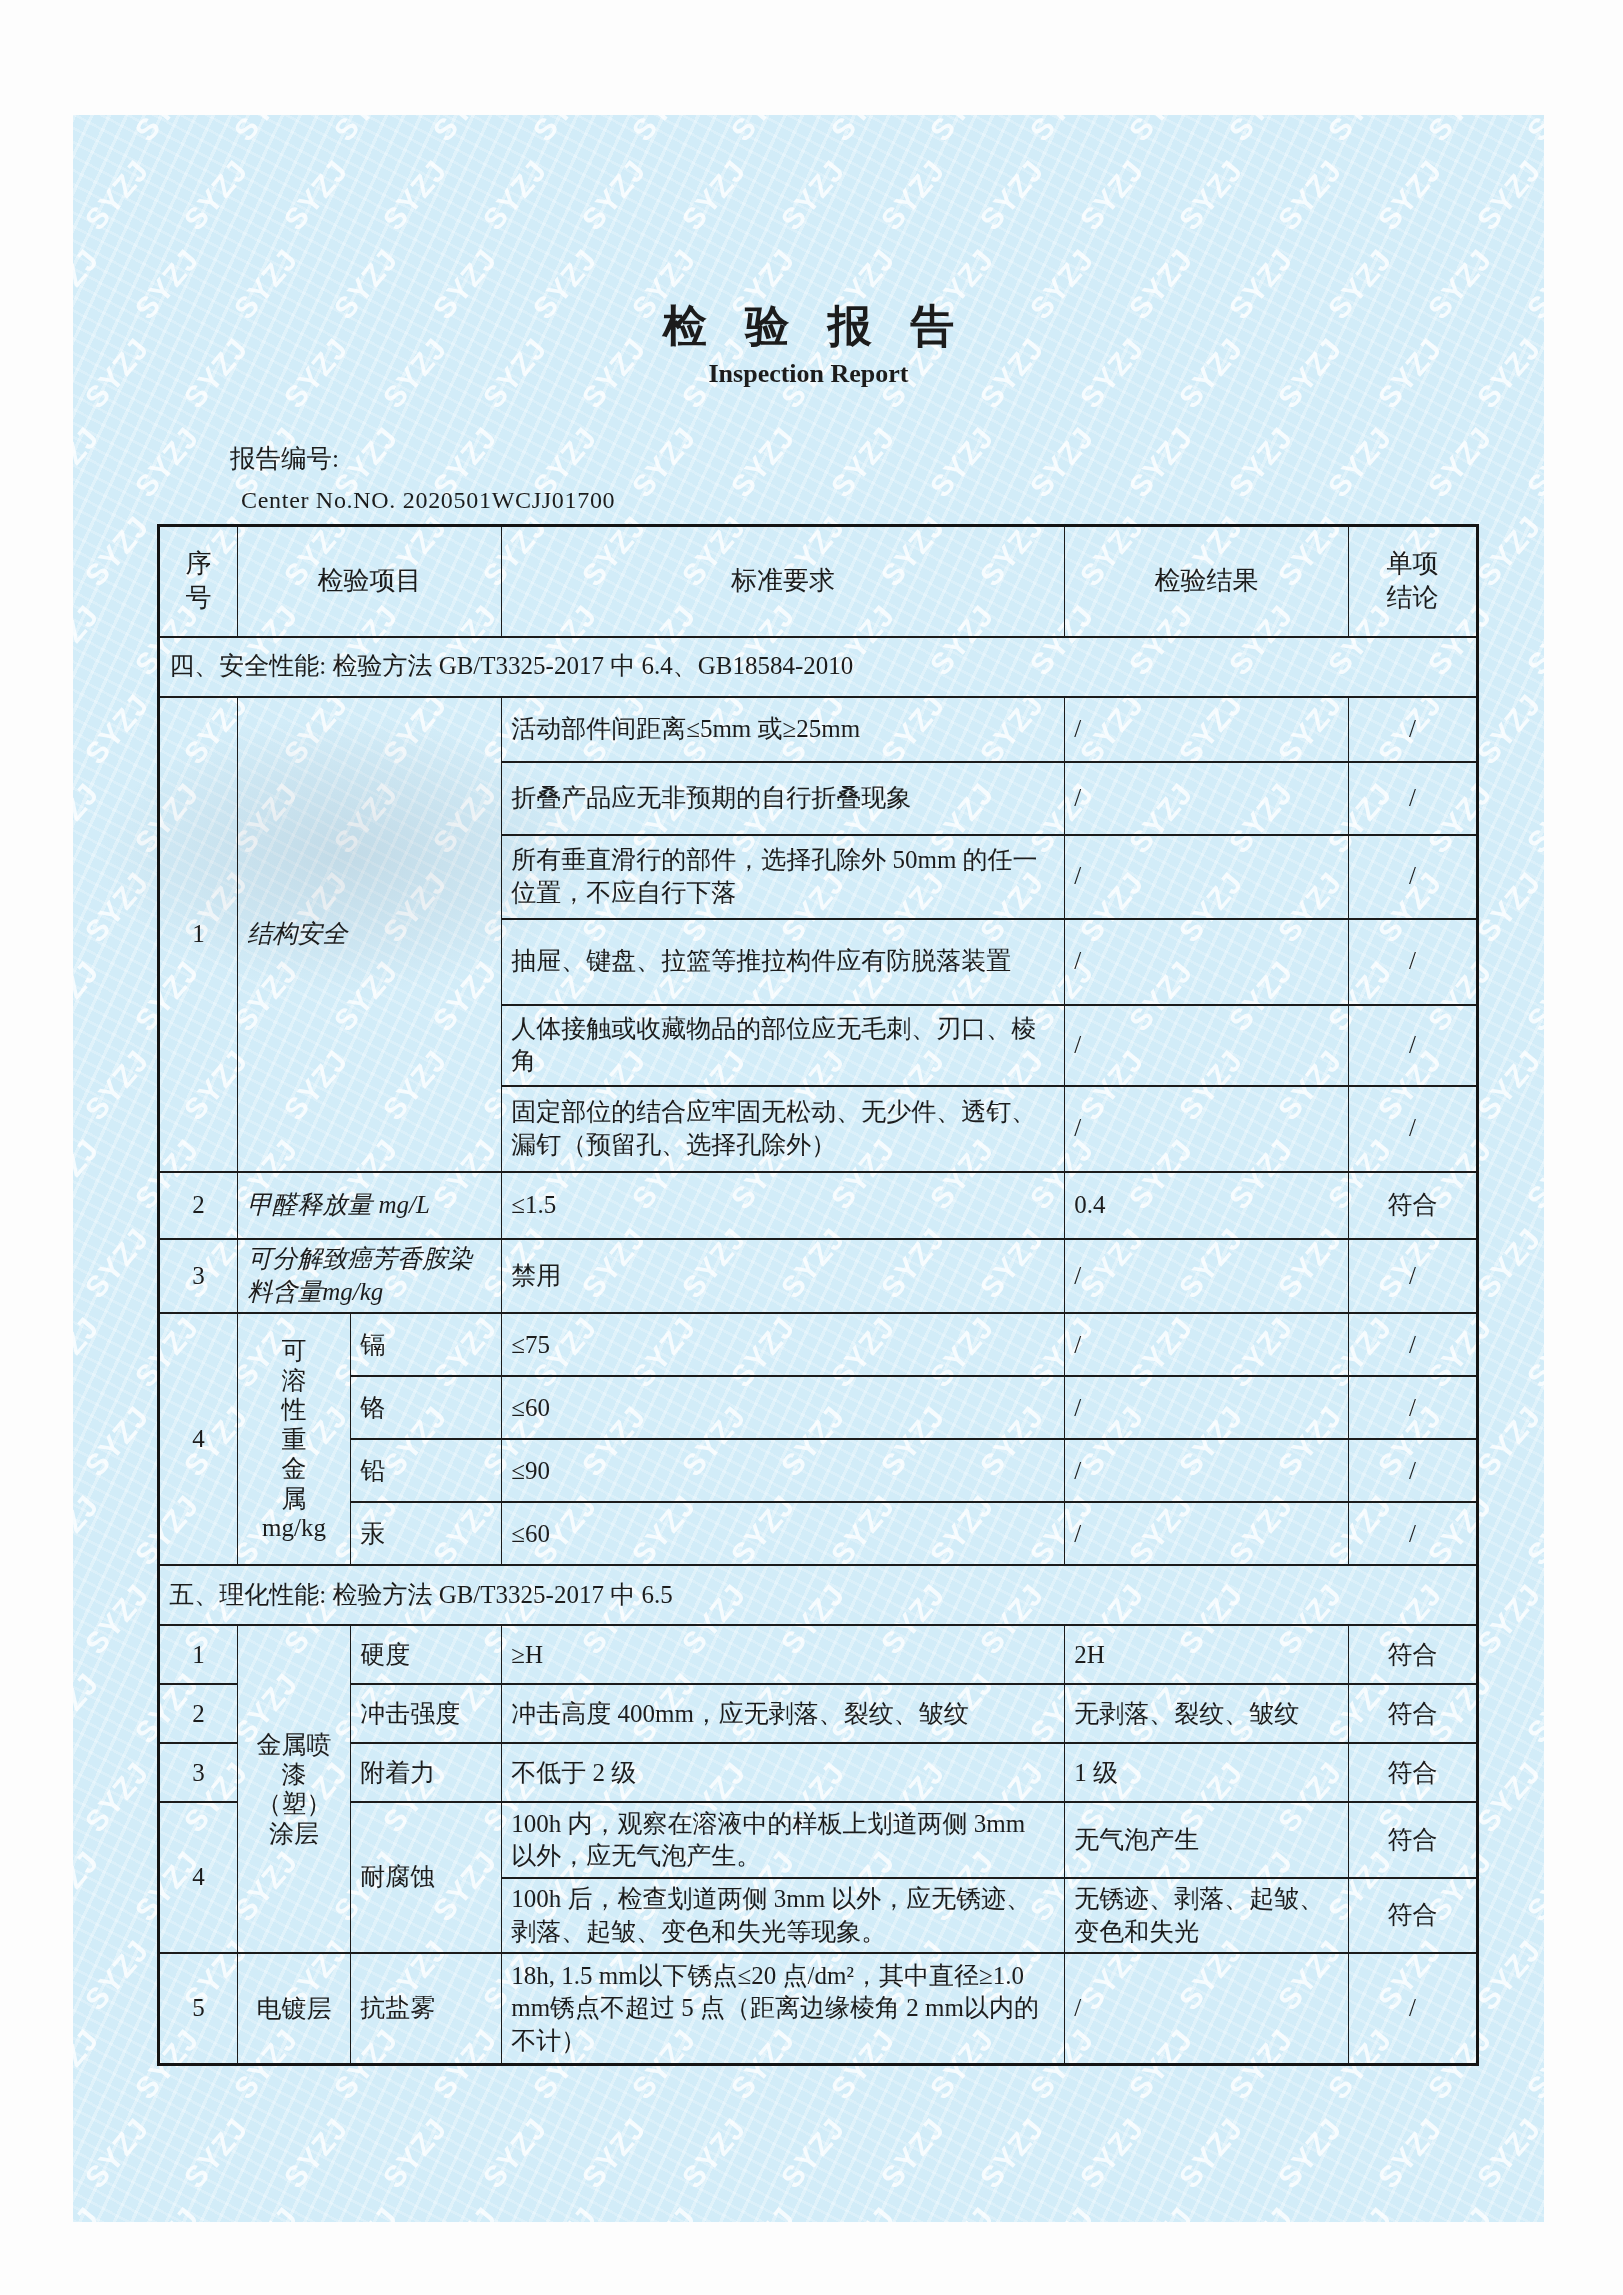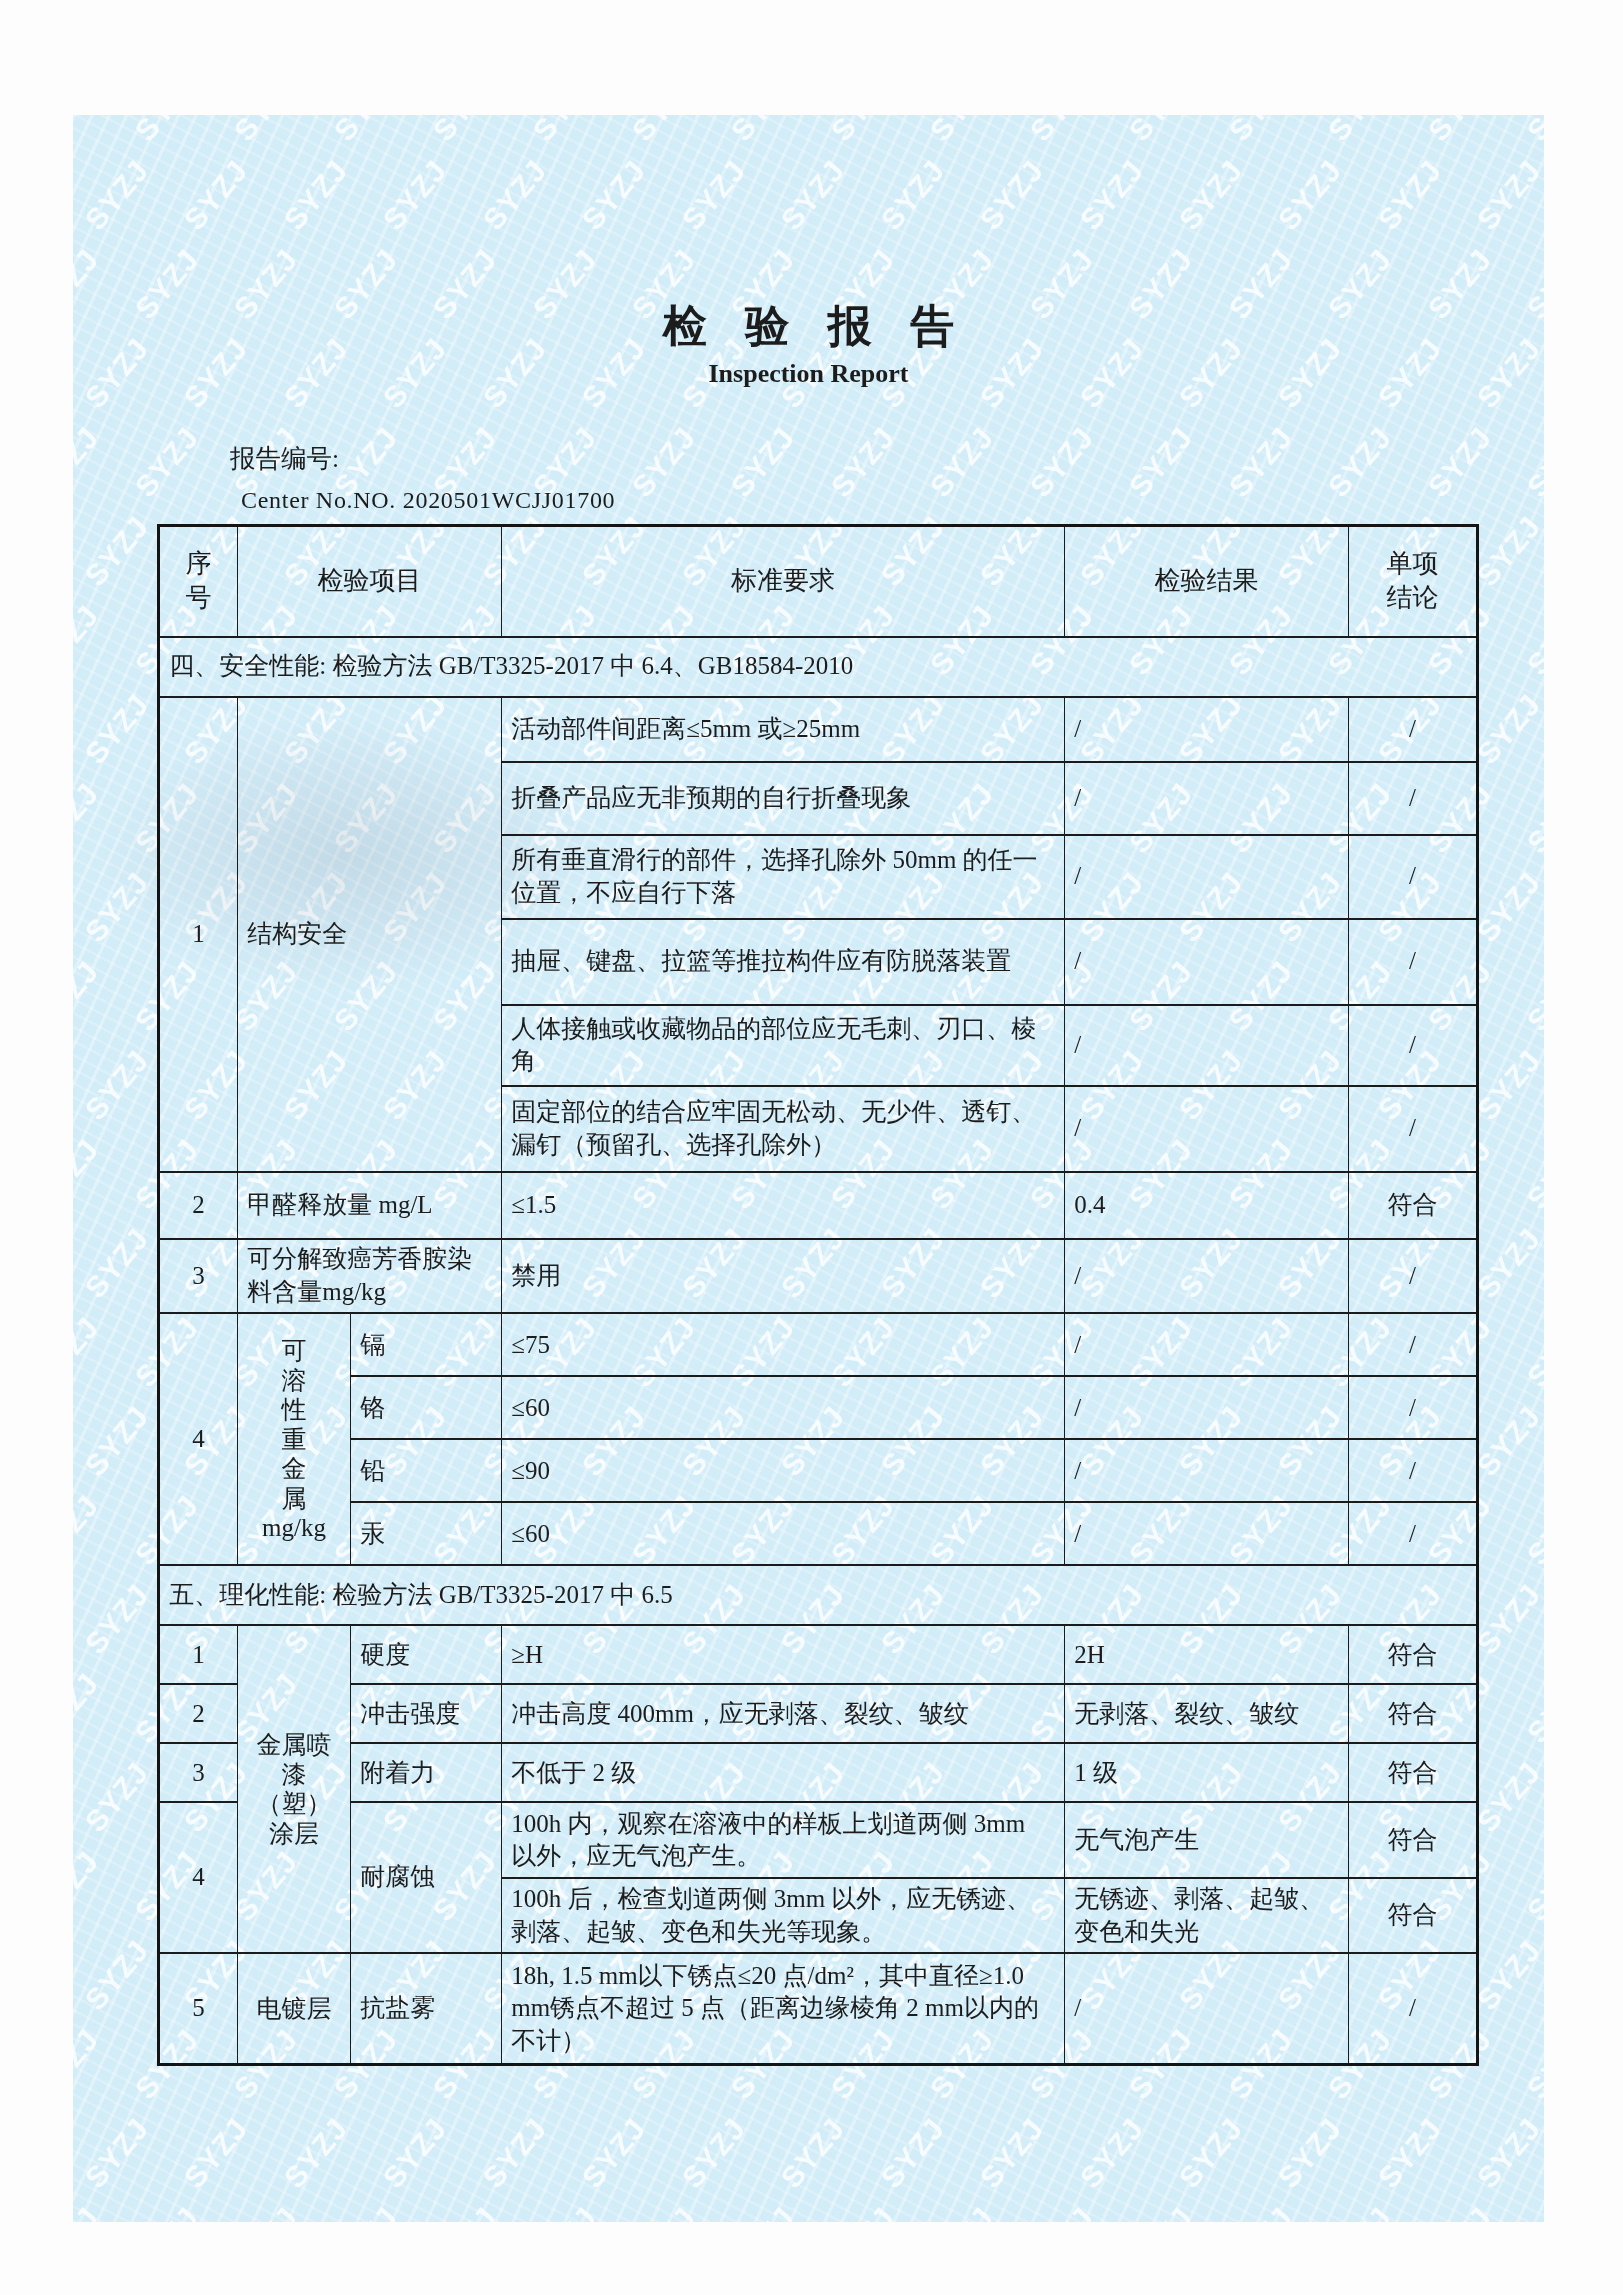--- a/index.html
+++ b/index.html
@@ -63,21 +63,21 @@
     border:1.3px solid #1b1b1b;
     border-top-width:2.6px; border-bottom-width:2.6px;
     padding:3.9px 9.2px;
     vertical-align:middle;
     overflow:hidden;
   }
   .report-table th { font-weight:normal; font-size:26px; text-align:center; padding:2.6px 2.6px; }
 
   .pre   { white-space:pre-line; }
   .c-no  { text-align:center; padding-left:2.6px; padding-right:2.6px; }
-  .c-item{ text-align:left; padding-left:18.3px; }
+  .c-item{ text-align:left; padding-left:18.3px;font-style:italic; }
   .c-item-c{ text-align:center; padding-left:3.9px; padding-right:3.9px; line-height:1.18; }
   .c-sub { text-align:left; padding-left:15.7px; }
   .c-req { text-align:left; padding-left:14.4px; }
   .c-res { text-align:left; padding-left:19.6px; }
   .c-con { text-align:center; }
   .sec   { text-align:left; padding-left:11.8px; }
 
   tr.h170{height:111px;} tr.h92{height:60px;} tr.h100{height:65px;}
   tr.h112{height:73px;} tr.h128{height:84px;} tr.h132{height:86px;}
   tr.h124{height:81px;} tr.h102{height:67px;} tr.h108{height:71px;}

